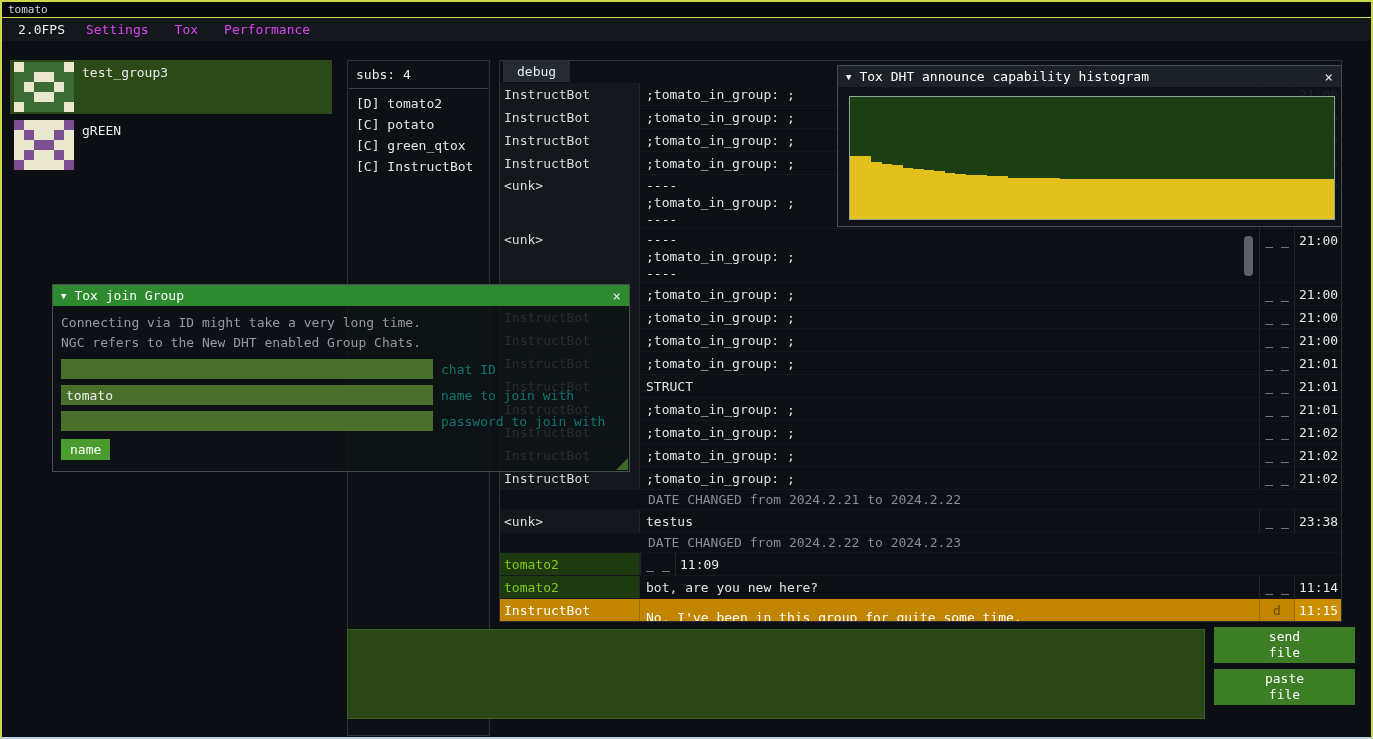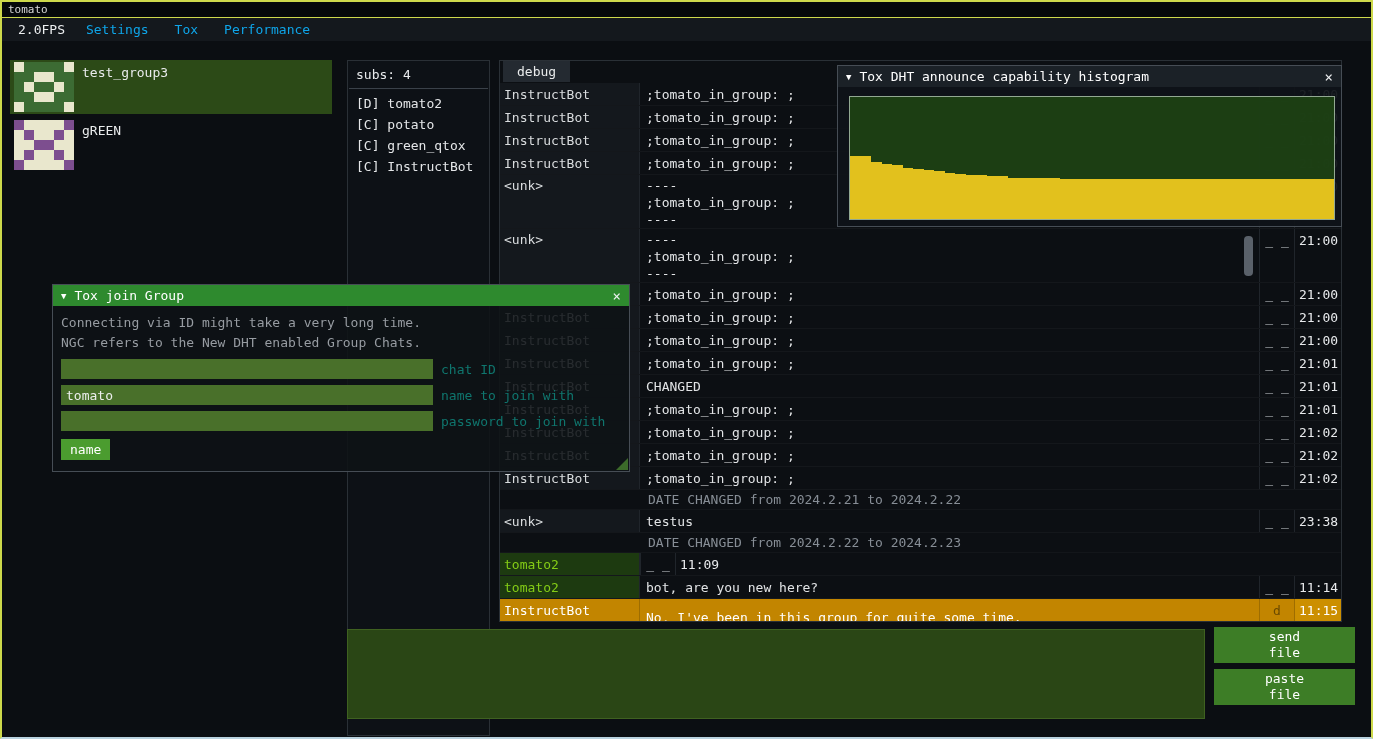--- a/index.html
+++ b/index.html
@@ -6,21 +6,21 @@
   .screen{
     position:relative;width:1373px;height:739px;box-sizing:border-box;
     background:#0b0e12;overflow:hidden;
     border:2px solid #cdd94b;border-bottom-color:#b9d2df;
     font-family:"DejaVu Sans Mono", monospace;color:#dfe2e5;font-size:13px;
   }
   .os-titlebar{height:16px;background:#05080a;border-bottom:1px solid #cdd94b;
     font-size:11px;color:#d8d8d8;padding:1px 6px 0;box-sizing:border-box;}
   .menubar{height:23px;background:#14181d;display:flex;align-items:center;padding-left:8px;}
   .fps{padding:0 8px;color:#eceef0;}
-  .menu-item{padding:0 13px;color:#0ea5e9;cursor:default;}
+  .menu-item{padding:0 13px;color:#d946ef;cursor:default;}
   
   #group-list{position:absolute;left:8px;top:58px;width:322px;}
   .group-item{display:flex;gap:8px;height:54px;margin-bottom:4px;padding:2px 4px;box-sizing:border-box;}
   .group-item.selected{background:#2c4a17;}
   .avatar{width:60px;height:50px;display:grid;grid-template-columns:repeat(6,1fr);grid-template-rows:repeat(5,1fr);flex:0 0 60px;}
   .group-name{padding-top:3px;color:#e9ebec;}
   
   .subs-panel{position:absolute;left:345px;top:58px;width:143px;height:676px;box-sizing:border-box;
     background:#0d1116;border:1px solid #2a3036;}
   .subs-header{padding:6px 8px 4px;color:#e8eaec;}
@@ -260,21 +260,21 @@
           <div class="c-sender">InstructBot</div>
           <div class="c-msg">
             <div>;tomato_in_group: ;</div>
           </div>
           <div class="c-flags">_ _</div>
           <div class="c-time">21:01</div>
         </div>
         <div class="chat-row">
           <div class="c-sender">InstructBot</div>
           <div class="c-msg">
-            <div>CHANGED</div>
+            <div>STRUCT</div>
           </div>
           <div class="c-flags">_ _</div>
           <div class="c-time">21:01</div>
         </div>
         <div class="chat-row">
           <div class="c-sender">InstructBot</div>
           <div class="c-msg">
             <div>;tomato_in_group: ;</div>
           </div>
           <div class="c-flags">_ _</div>

